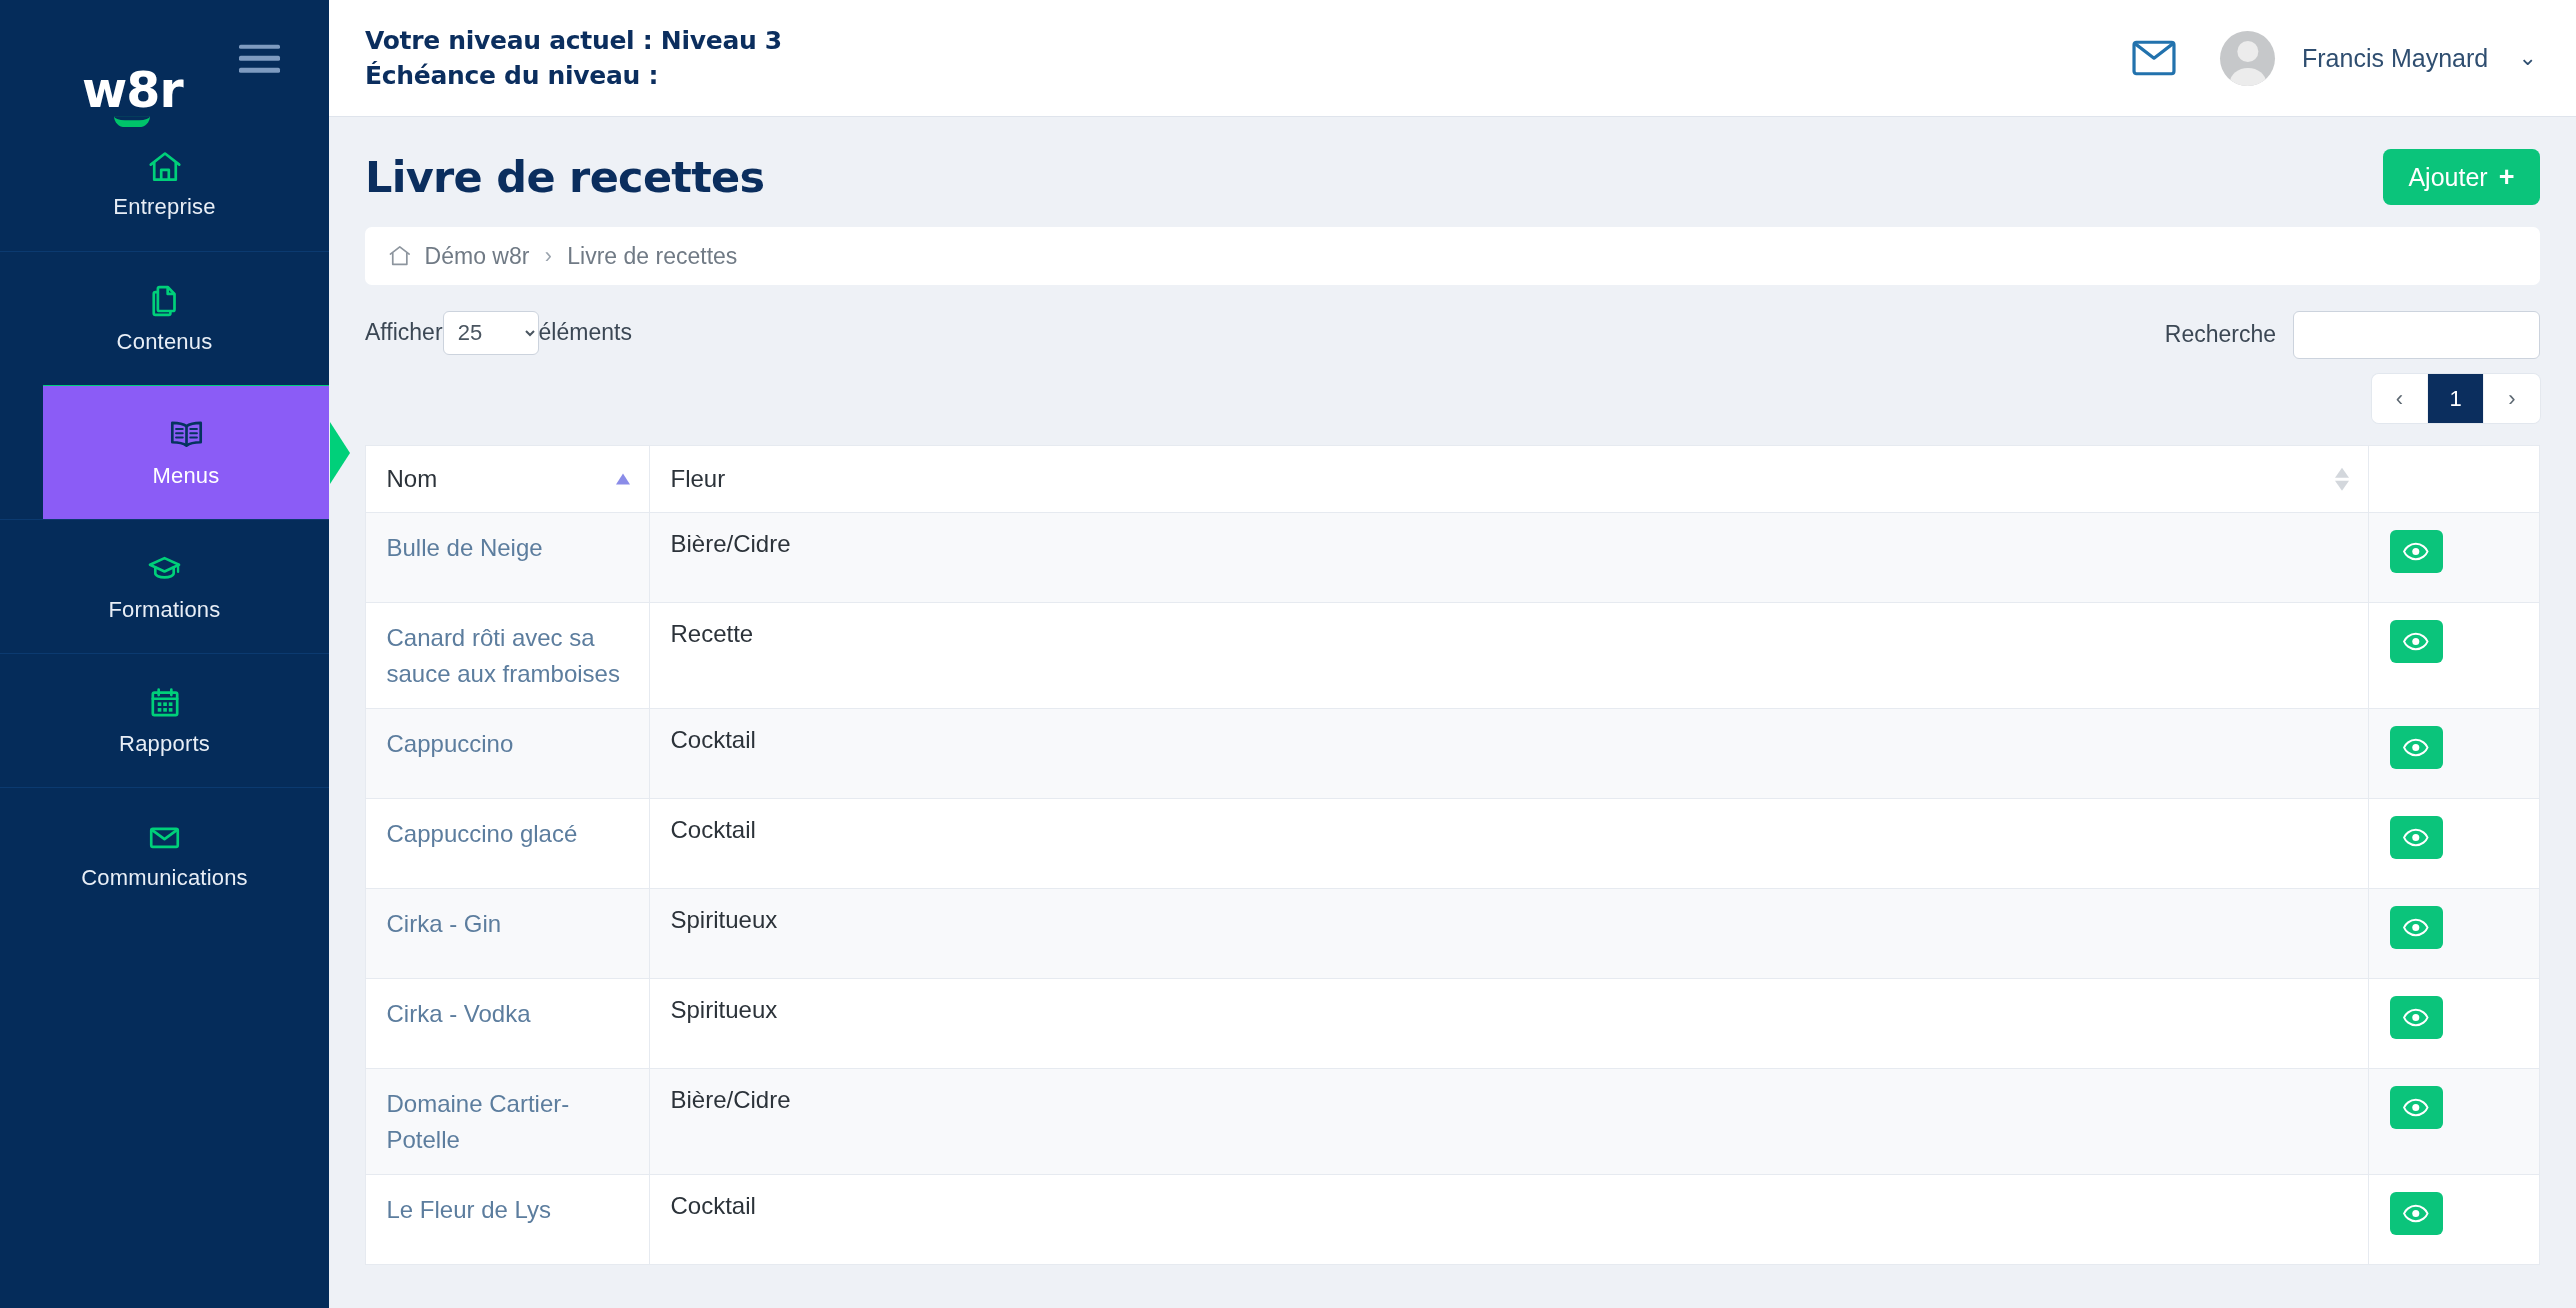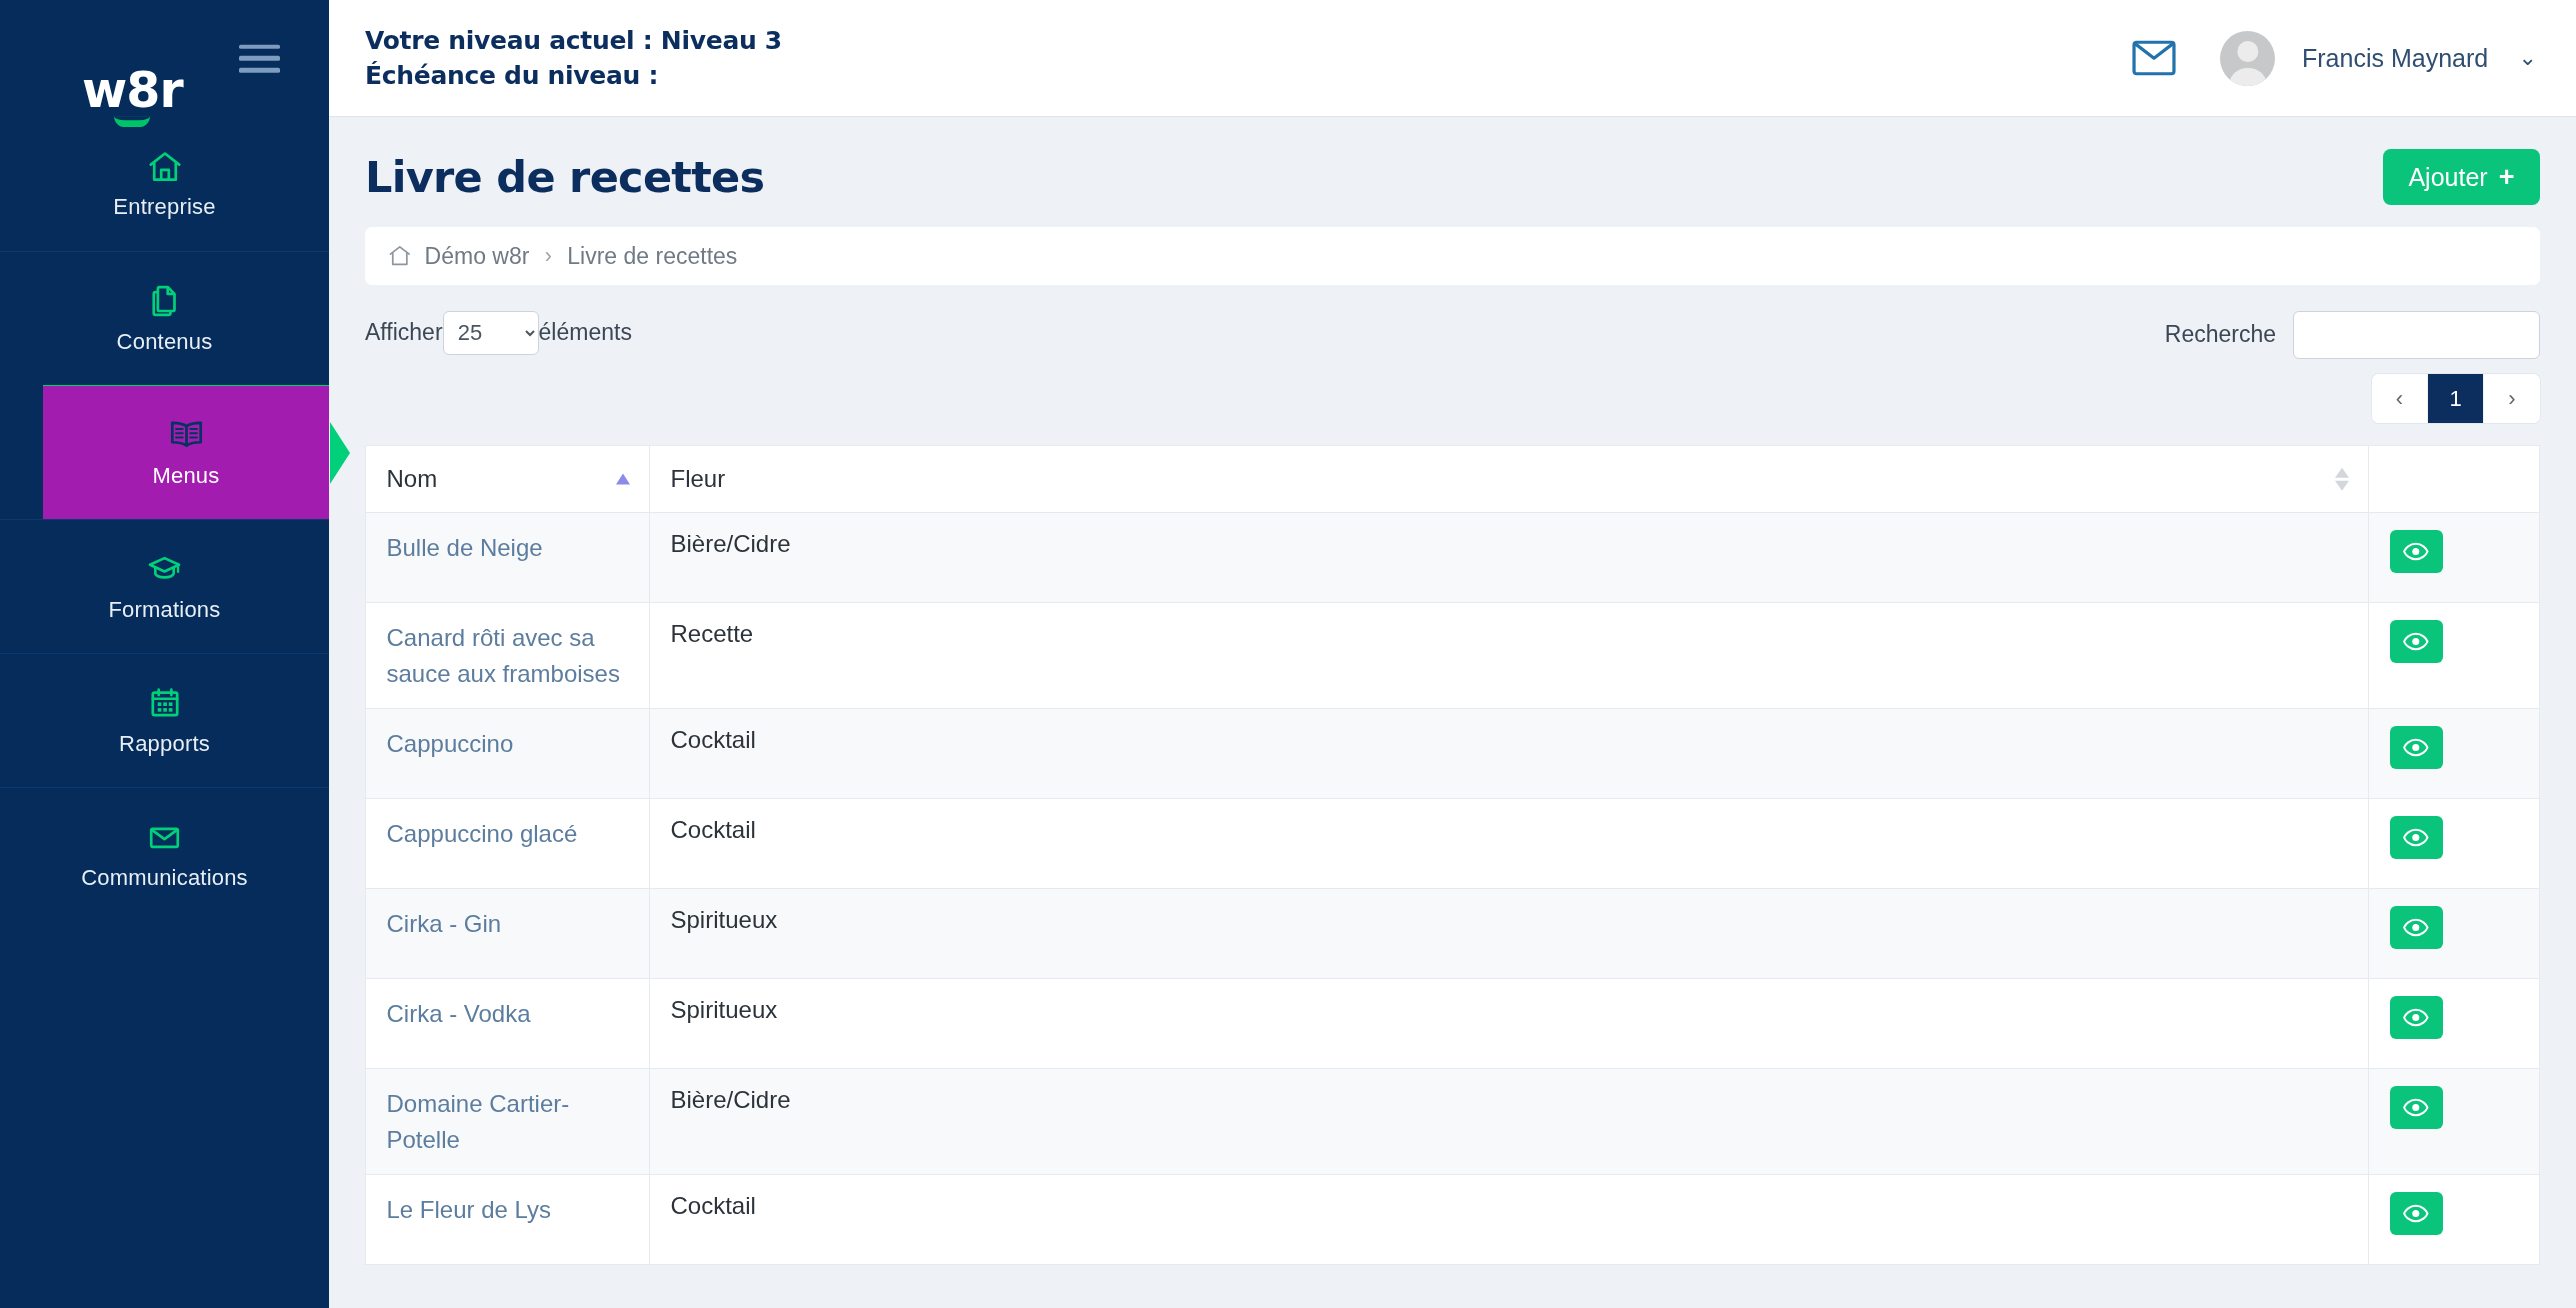--- a/index.html
+++ b/index.html
@@ -60,21 +60,21 @@
     gap: 8.5px; cursor: pointer;
     border-top: 0.9px solid #0b3a70;
   }
   .nav-item:first-child { border-top: none; }
   .nav-item .nav-label {
     font-size: 22px; color: #e8eef6; letter-spacing: 0.2px;
   }
   .nav-item svg { display: block; }
   .nav-item .ico-stroke { stroke: #00d07a; }
 
-  .nav-item.active { background: #a21caf; border-top-color: #00d07a; margin-left: 43px; }
+  .nav-item.active { background: #8b5cf6; border-top-color: #00d07a; margin-left: 43px; }
   .nav-item.active + .nav-item { border-top-color: #0b3a70; }
   .nav-item.active .nav-label { color: #ffffff; }
   .nav-item.active .ico-stroke { stroke: #05335f; }
   .nav-item.active::after {
     content: ""; position: absolute;
     right: -20.5px; top: 50%; transform: translateY(-50%);
     width: 0; height: 0;
     border-top: 31px solid transparent;
     border-bottom: 31px solid transparent;
     border-left: 20.5px solid #00d07a;

